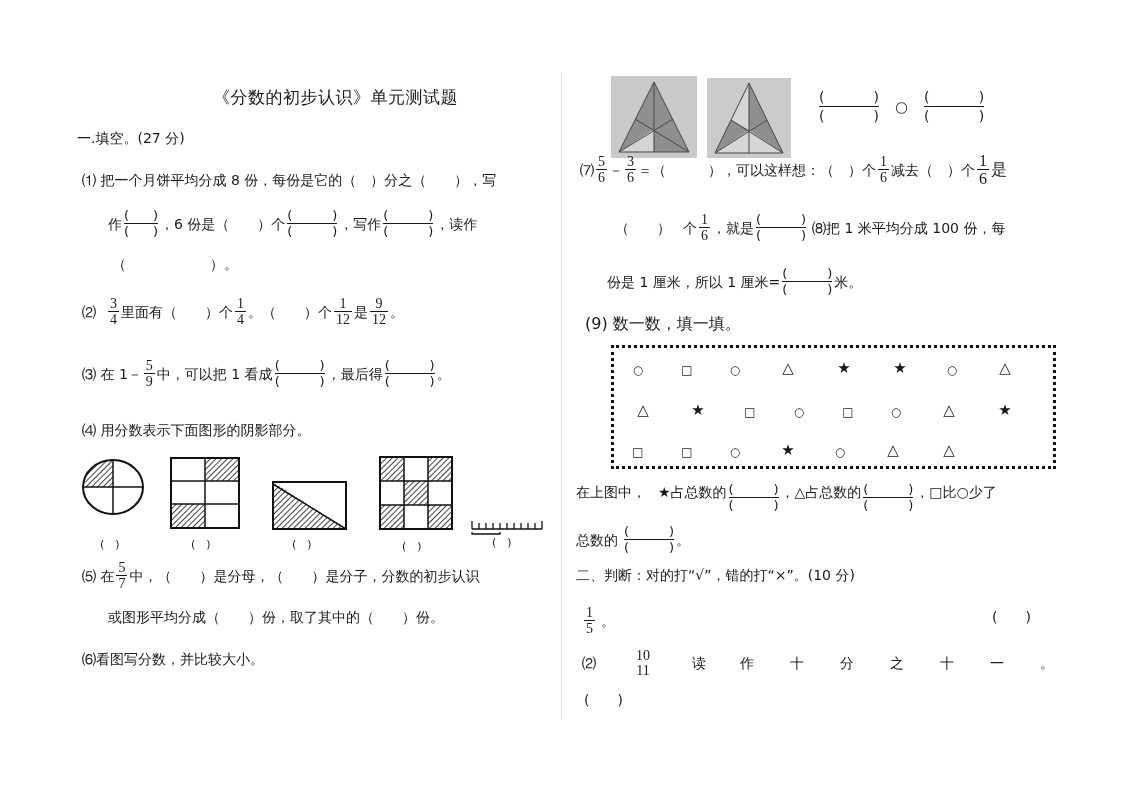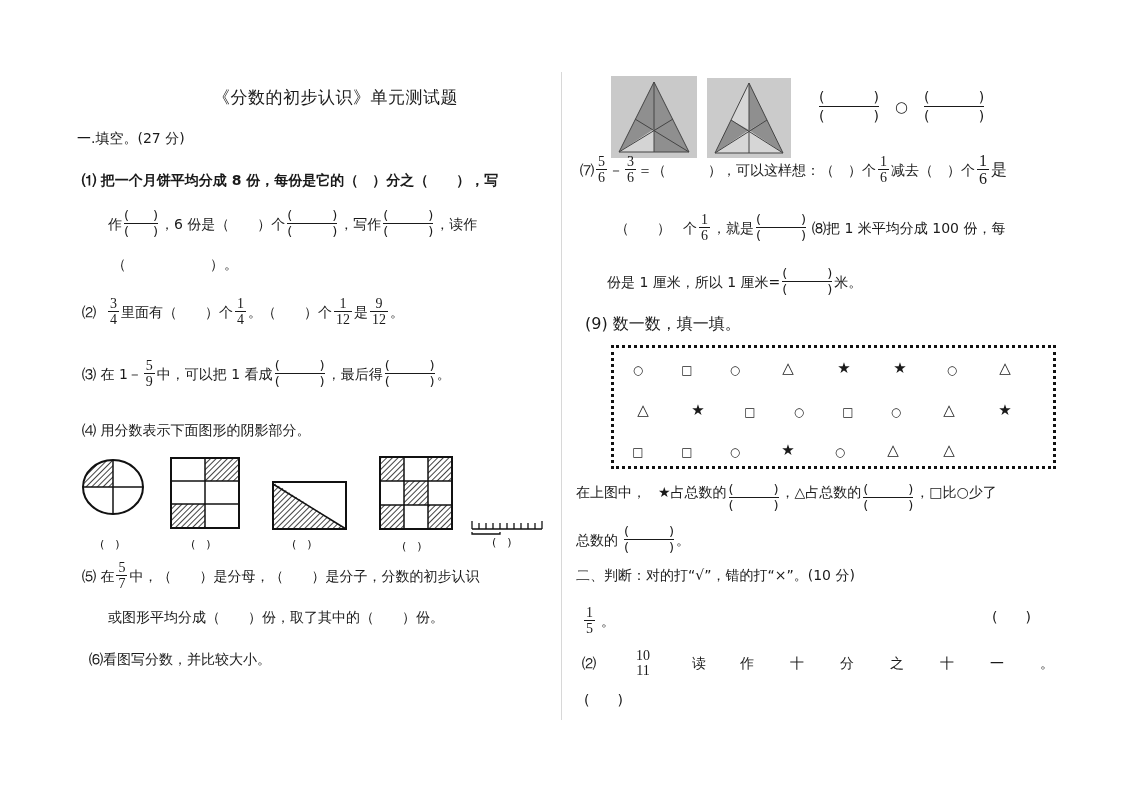--- a/index.html
+++ b/index.html
@@ -23,21 +23,21 @@
   .sm { font-size: 12px; }
   .pencap { font-size: 11px; }
 </style>
 </head>
 <body>
 
 <div class="abs title" style="left:213px; top:86px;">《分数的初步认识》单元测试题</div>
 
 <div class="abs line" style="left:77px; top:128px;">一.填空。(27 分)</div>
 
-<div class="abs line" style="left:82px; top:170px;font-weight:bold;">⑴ 把一个月饼平均分成 8 份，每份是它的（　）分之（　　），写</div>
+<div class="abs line" style="left:82px; top:170px;">⑴ 把一个月饼平均分成 8 份，每份是它的（　）分之（　　），写</div>
 <div class="abs line" style="left:108px; top:208px; display:flex; align-items:center;">
   <span>作</span>
   <span class="bfrac" style="width:34px;">
       <span class="top">
         <span>(</span>
         <span>)</span>
       </span>
       <span class="bot">
         <span>(</span>
         <span>)</span>
@@ -194,21 +194,21 @@
 <div class="abs line" style="left:82px; top:560px; display:flex; align-items:center;">
   <span>⑸ 在</span>
   <span class="frac">
       <span class="num">5</span>
       <span class="den">7</span>
     </span>
   <span>中，（　　）是分母，（　　）是分子，分数的初步认识</span>
 </div>
 <div class="abs line" style="left:108px; top:607px;">或图形平均分成（　　）份，取了其中的（　　）份。</div>
 
-<div class="abs line" style="left:82px; top:649px;margin-left:7px;">⑹看图写分数，并比较大小。</div>
+<div class="abs line" style="left:82px; top:649px;">⑹看图写分数，并比较大小。</div>
 
 <div class="divider"></div>
 
 <svg class="abs" style="left:611px; top:76px;" width="86" height="82">
   <rect width="86" height="82" fill="#c9c9c9"></rect>
   <polygon points="43,6 8,76 78,76" fill="#8f8f8f"></polygon>
   <polygon points="43,53 8,76 43,76" fill="#d4d4d4"></polygon>
   <g stroke="#444" stroke-width="1" fill="none">
     <polygon points="43,6 8,76 78,76"></polygon>
     <line x1="43" y1="6" x2="43" y2="76"></line>

